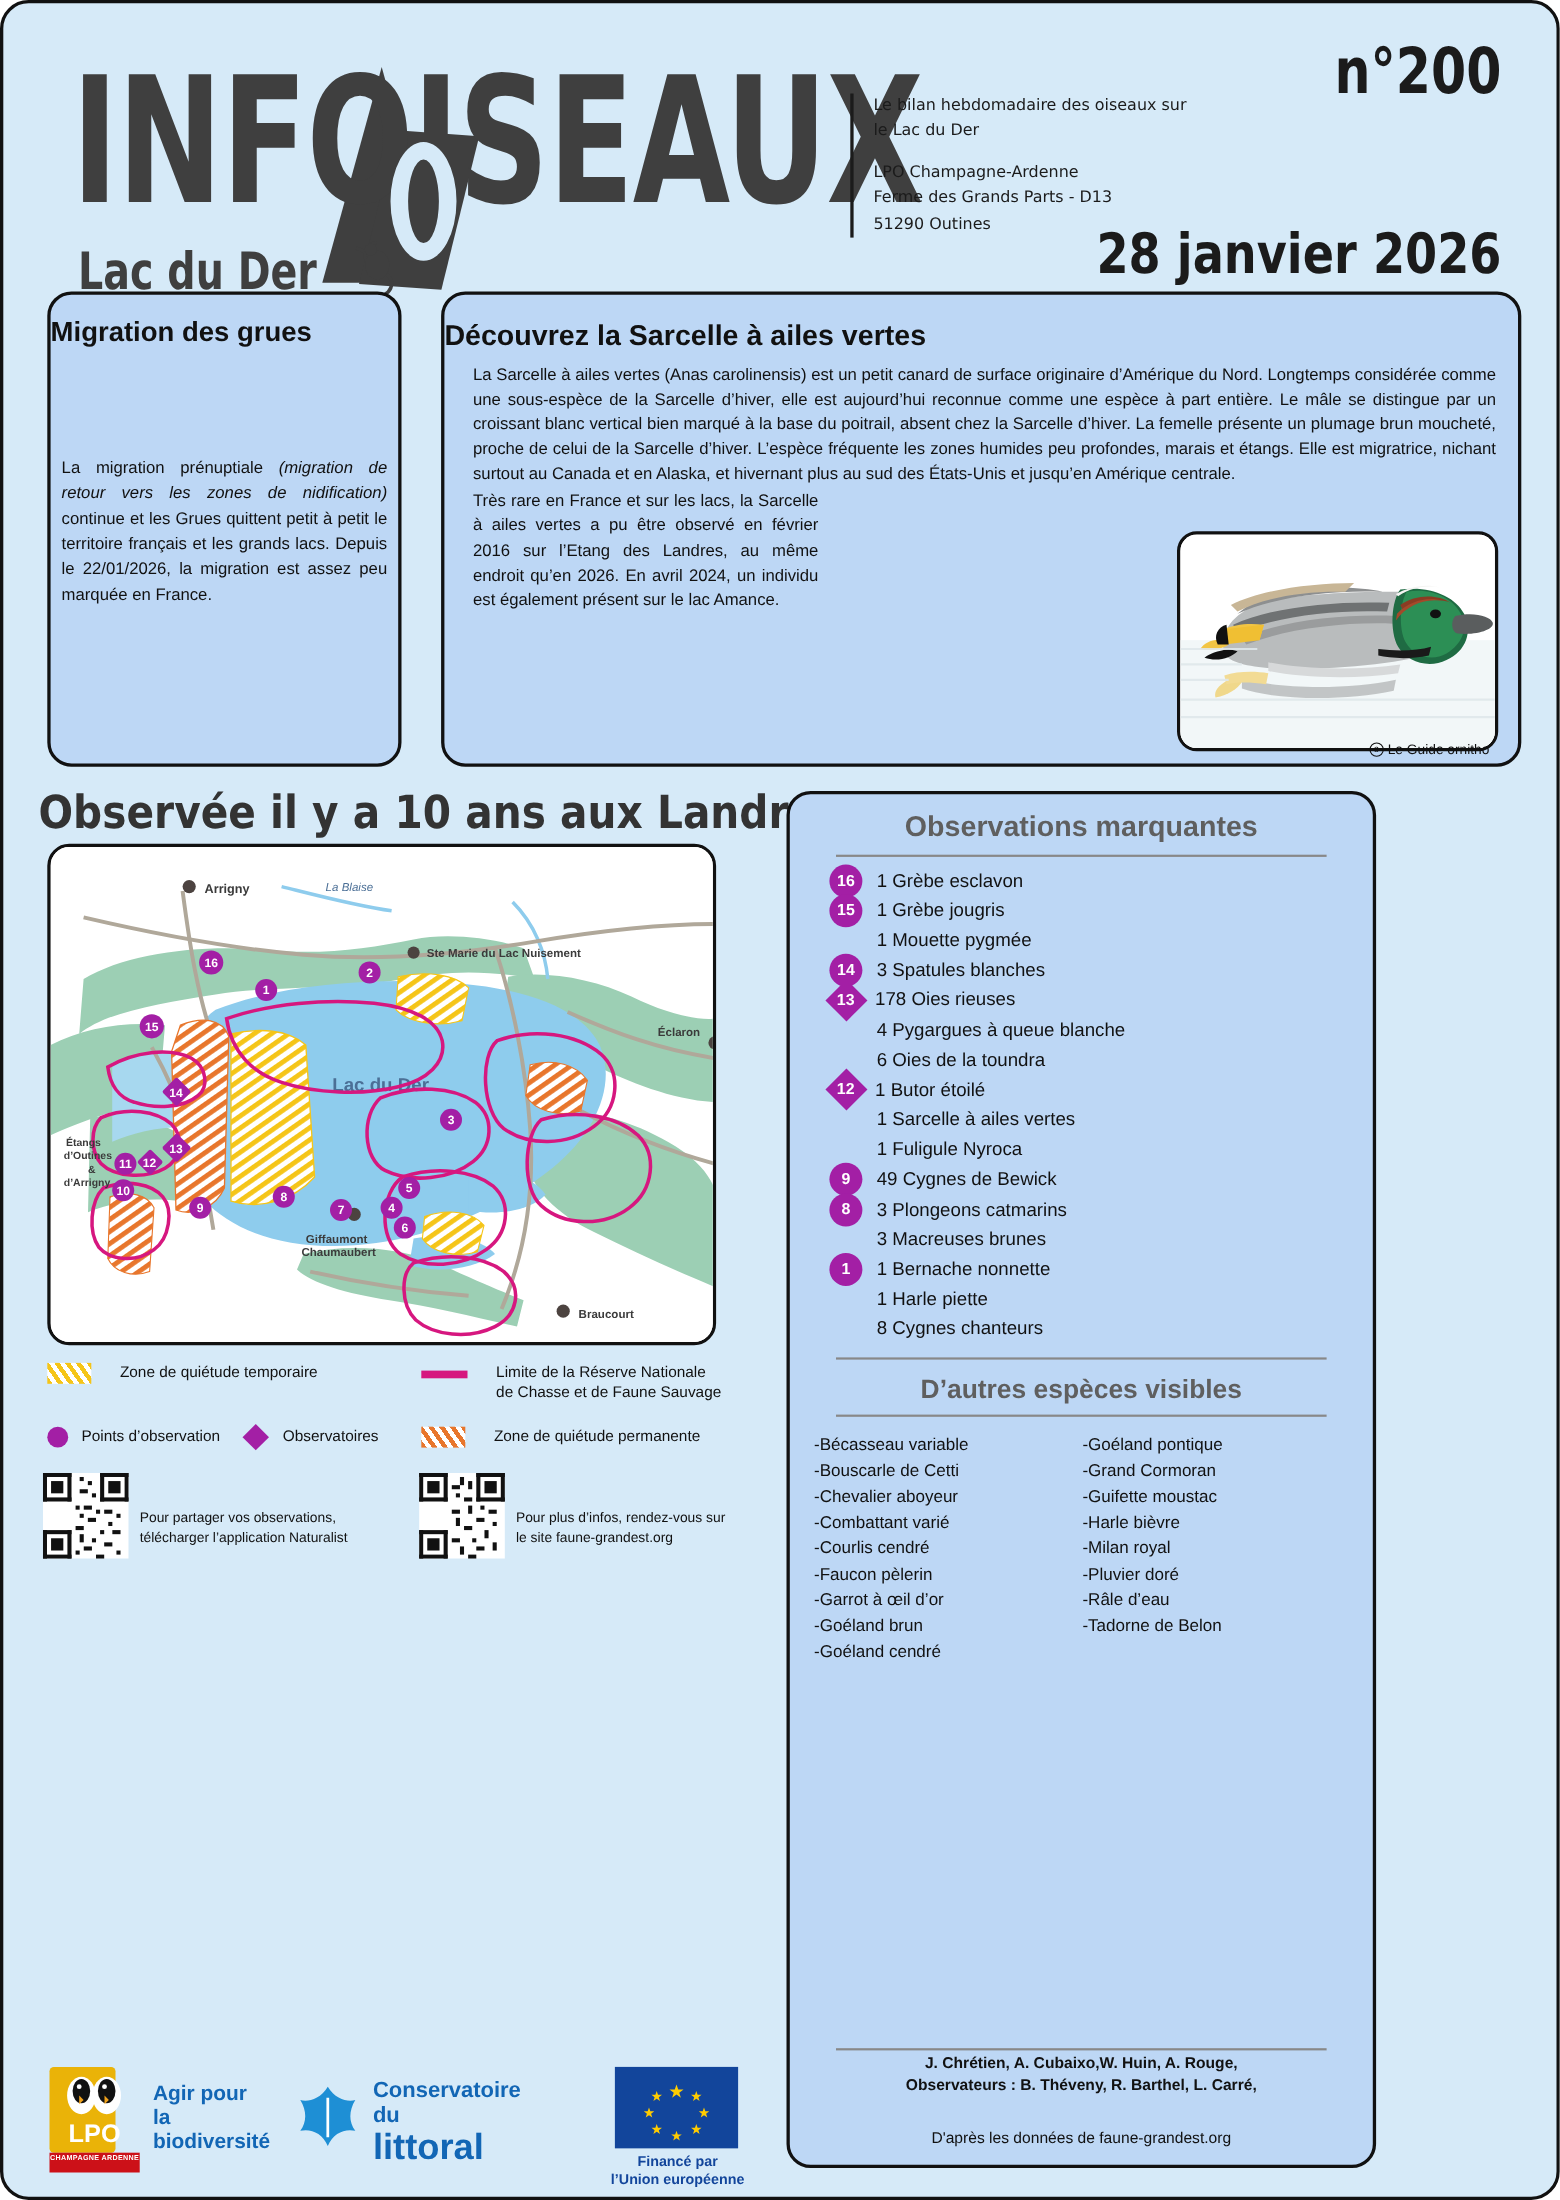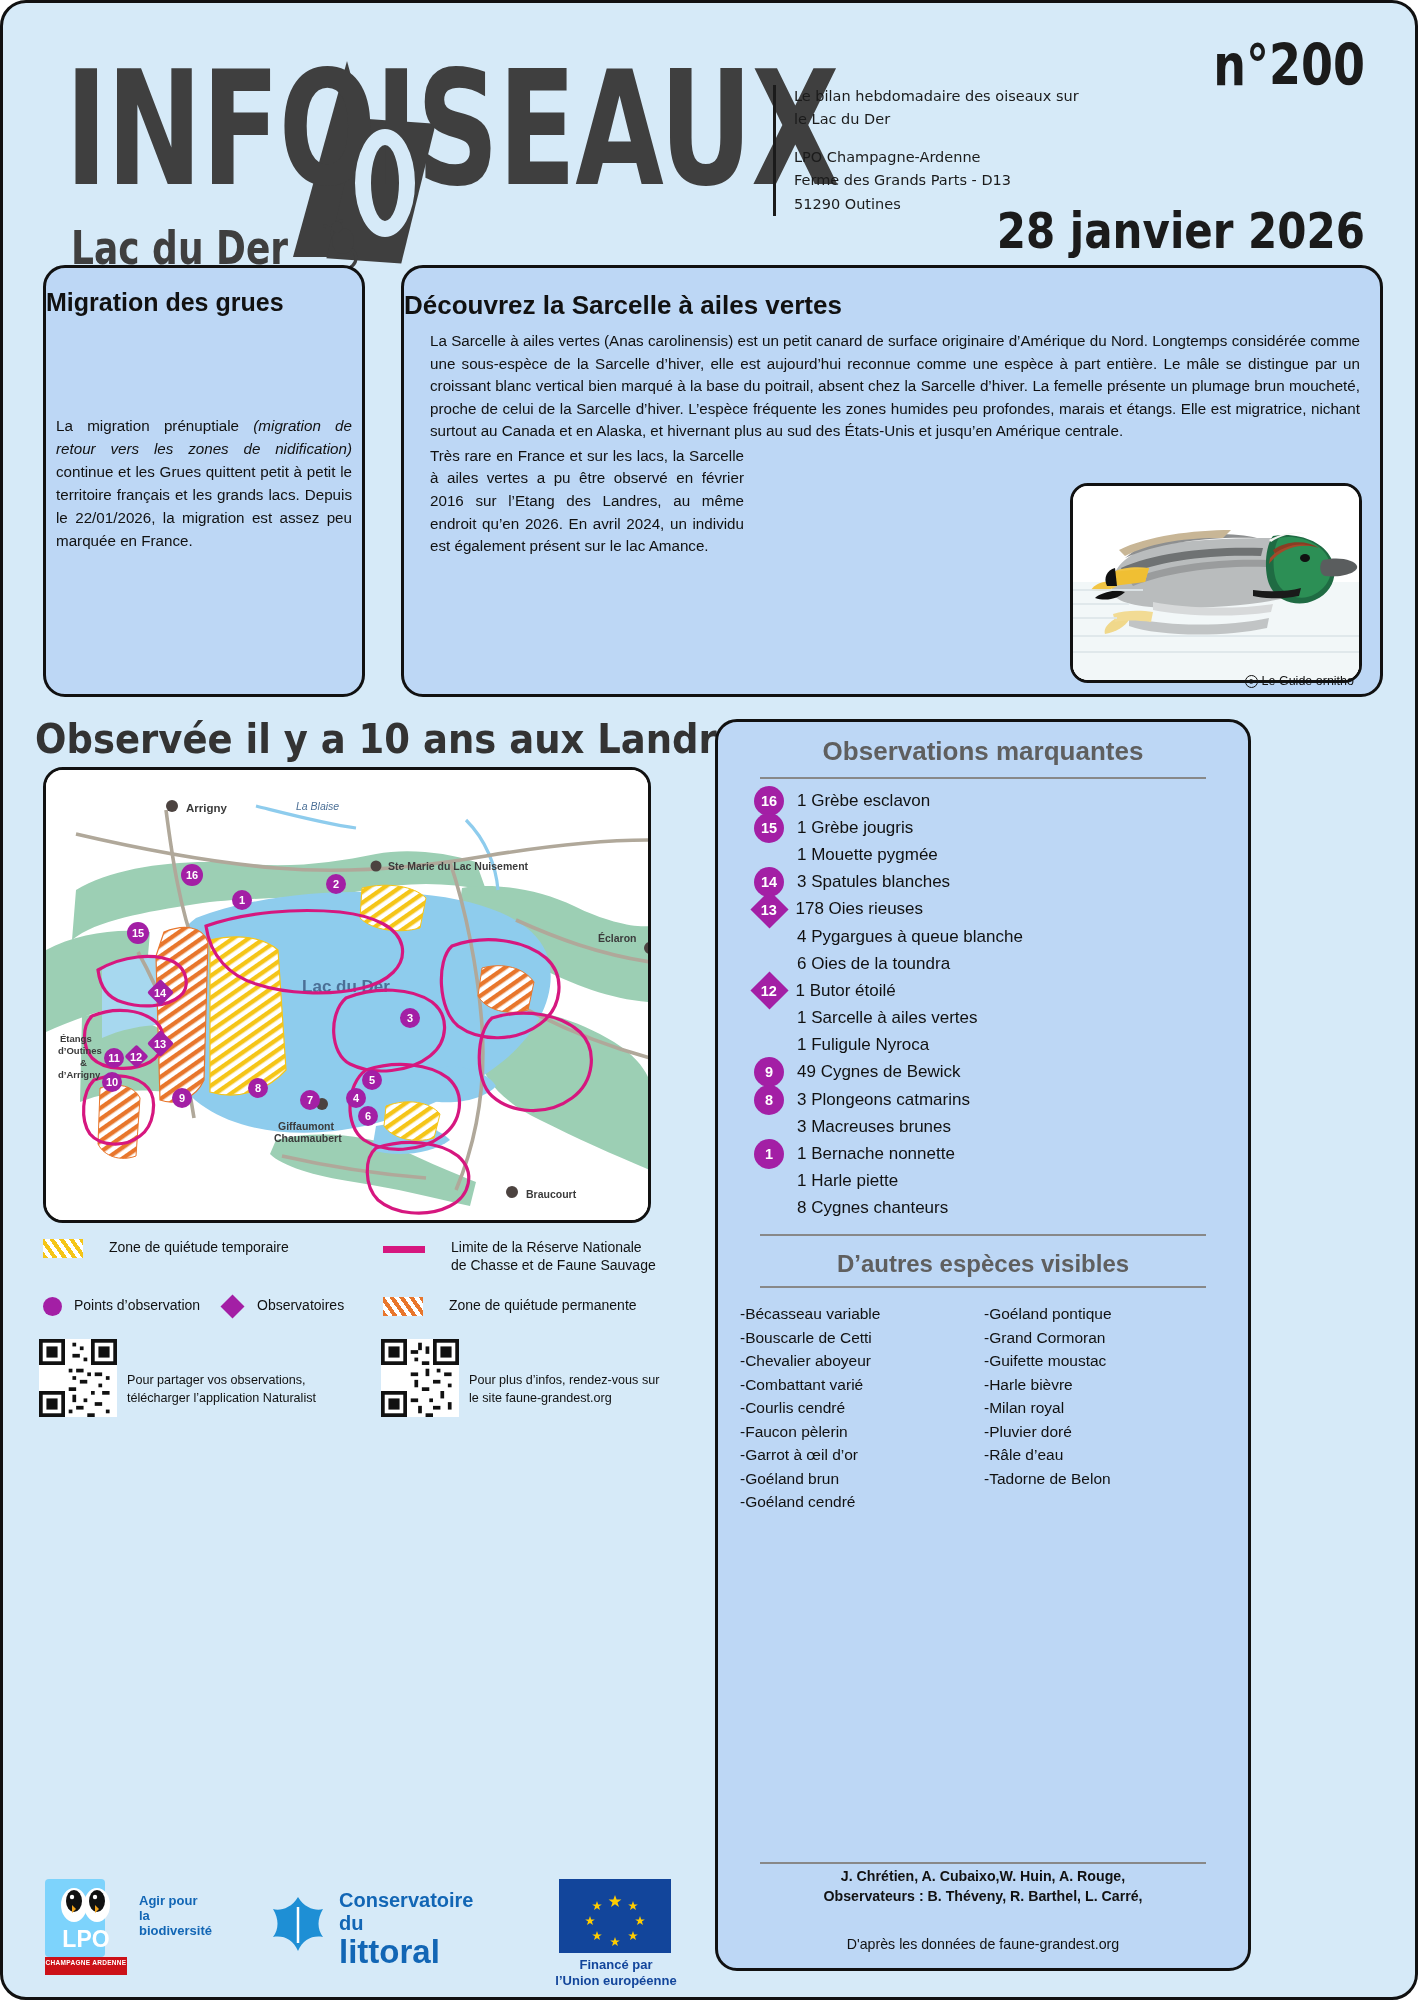--- a/index.html
+++ b/index.html
@@ -162,28 +162,28 @@
   }
   .sw-line { width: 42px; height: 7px; background: #d6177f; margin-top: 7px; }
   .leg-lbl { margin-left: 12px; line-height: 1.28; }
 
   .qr { position: absolute; width: 78px; height: 78px; }
   .qr-note { position: absolute; font-size: 12.6px; line-height: 1.45; color: #111; }
 
   .logo-bar { position: absolute; left: 36px; top: 1876px; height: 92px; }
   .lpo-box {
     position: absolute; left: 6px; top: 0; width: 60px; height: 78px;
-    background: #7dd3fc; border-radius: 4px;
+    background: #eab308; border-radius: 4px;
   }
   .lpo-tag {
     position: absolute; left: 6px; top: 78px; width: 82px; height: 18px;
     background: #cc1118; color: #fff; font-size: 6.5px; font-weight: bold;
     text-align: center; line-height: 9px; padding-top: 1px; letter-spacing: .3px;
   }
-  .agir { position: absolute; left: 100px; top: 14px; font-size: 13px; font-weight: bold; color: #1266b5; line-height: 1.16; }
+  .agir { position: absolute; left: 100px; top: 14px; font-size: 19px; font-weight: bold; color: #1266b5; line-height: 1.16; }
   .conserv { position: absolute; left: 300px; top: 10px; }
   .cons-l1 { font-size: 20px; color: #1266b5; font-weight: 600; }
   .cons-l2 { font-size: 33px; color: #1266b5; font-weight: bold; line-height: 1; }
   .eu-flag { position: absolute; left: 520px; top: 0; width: 112px; height: 74px; background: #12459b; }
   .eu-cap { position: absolute; left: 498px; top: 78px; width: 158px; text-align: center;
             font-size: 13px; font-weight: bold; color: #12459b; line-height: 1.2; }
 
   
   #obs-card {
     position: absolute; left: 712px; top: 716px;

